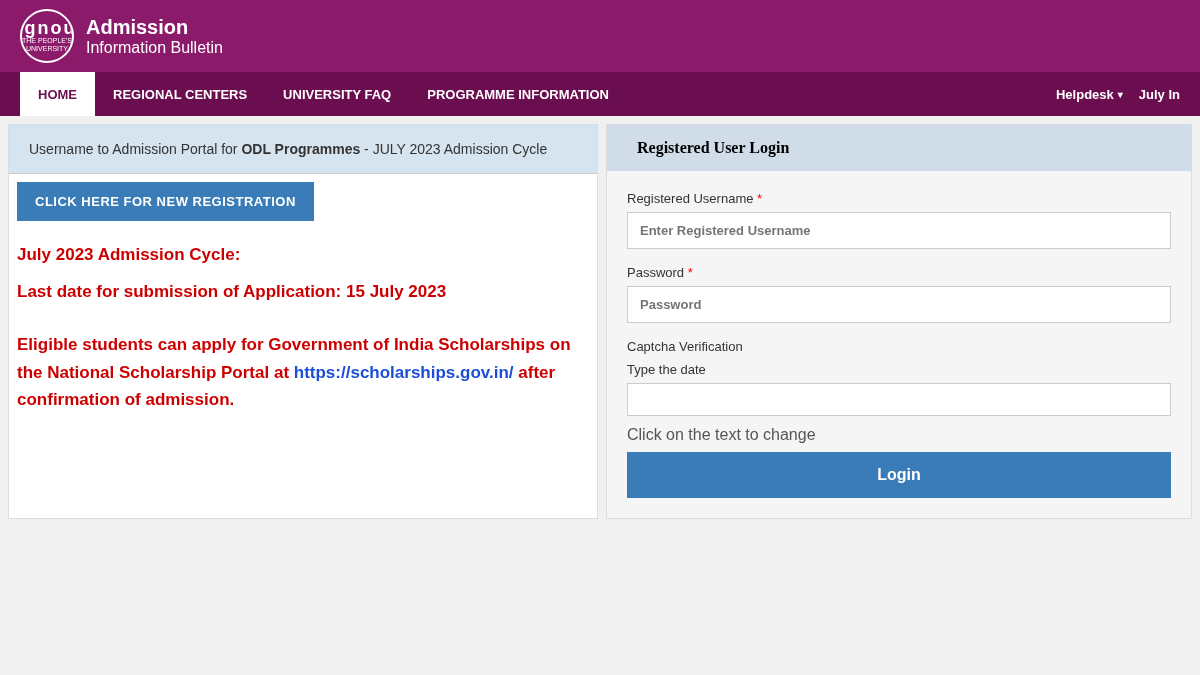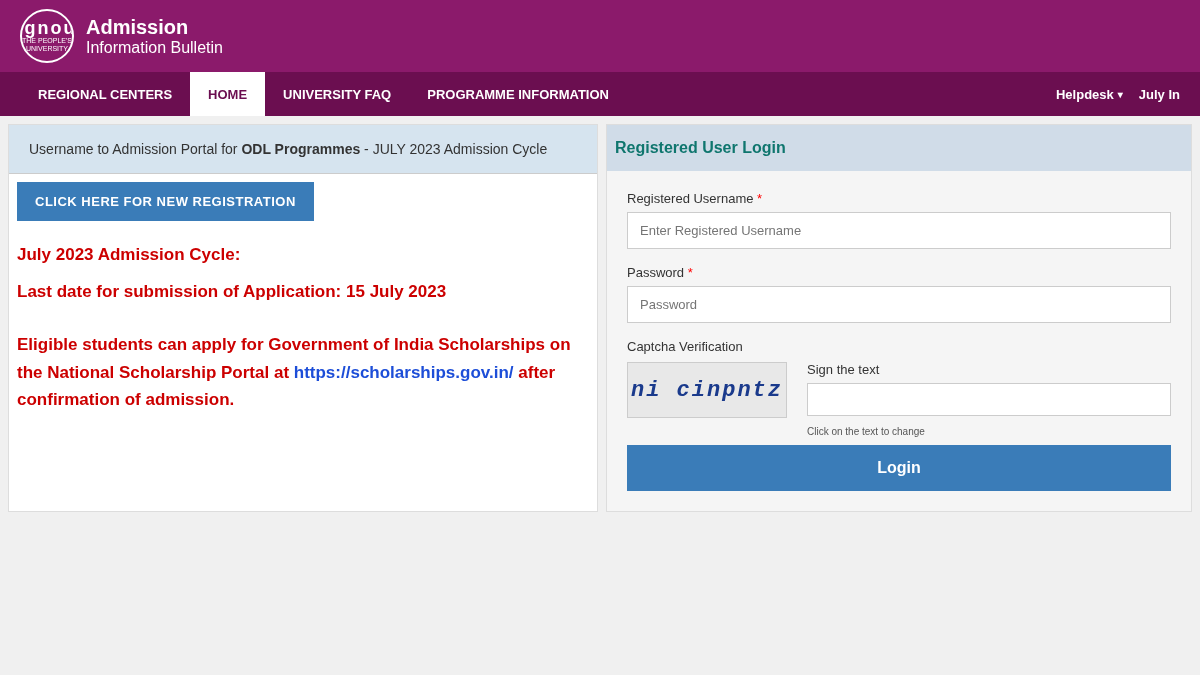--- a/index.html
+++ b/index.html
@@ -167,24 +167,25 @@
     .right-panel {
       flex: 1;
       margin: 8px 8px 8px 0;
     }
     .login-box {
       background: #fff;
       border: 1px solid #ddd;
     }
     .login-header {
       background: #d0dce8;
-      padding: 14px 8px;
+      padding: 14px 30px;
       font-size: 16px;
       font-weight: bold;
-      color: #0f766e;
+      color: #000000;
+      font-family: Liberation Serif, serif;
     }
     .login-body {
       padding: 20px;
       background: #f5f5f5;
     }
     .form-group {
       margin-bottom: 16px;
     }
     .form-label {
       font-size: 13px;
@@ -196,20 +197,21 @@
       color: red;
     }
     .form-input {
       width: 100%;
       padding: 10px 12px;
       border: 1px solid #ccc;
       background: #fff;
       font-size: 13px;
       color: #666;
       outline: none;
+      font-weight: bold;
     }
     .captcha-section {
     }
     .captcha-label {
       font-size: 13px;
       color: #333;
       margin-bottom: 8px;
     }
     .captcha-row {
       display: flex;
@@ -243,21 +245,21 @@
     }
     .captcha-input {
       width: 100%;
       padding: 8px 10px;
       border: 1px solid #ccc;
       background: #fff;
       font-size: 13px;
       outline: none;
     }
     .captcha-hint {
-      font-size: 10px;
+      font-size: 16px;
       color: #555;
       margin-top: 4px;
     }
     .login-btn {
       width: 100%;
       background: #3a7cb8;
       color: #fff;
       border: none;
       padding: 14px;
       font-size: 16px;
@@ -280,22 +282,22 @@
     </div>
     <div class="header-title">
       <div class="line1">Admission</div>
       <div class="line2">Information Bulletin</div>
     </div>
   </div>
 </div>
 
 <div class="nav">
   <div class="nav-left">
+    <a class="nav-item active">HOME</a>
     <a class="nav-item">REGIONAL CENTERS</a>
-    <a class="nav-item active">HOME</a>
     <a class="nav-item">UNIVERSITY FAQ</a>
     <a class="nav-item">PROGRAMME INFORMATION</a>
   </div>
   <div class="nav-right">
     <span class="helpdesk-btn">
       <span>Helpdesk</span>
       <span class="chevron">▾</span>
     </span>
     <span class="signin-btn">July In</span>
   </div>
@@ -337,23 +339,22 @@
         <div class="form-group">
           <label class="form-label">
             <span>Password</span> <span class="required">*</span>
           </label>
           <input type="password" class="form-input" placeholder="Password" style="">
         </div>
 
         <div class="captcha-section">
           <div class="captcha-label">Captcha Verification</div>
           <div class="captcha-row">
-            <div class="captcha-image">ni cinpntz</div>
             <div class="captcha-right">
-              <span class="captcha-type-label">Sign the text</span>
+              <span class="captcha-type-label">Type the date</span>
               <input type="text" class="captcha-input" style="">
               <span class="captcha-hint">Click on the text to change</span>
             </div>
           </div>
         </div>
 
         <button class="login-btn">Login</button>
       </div>
     </div>
   </div>

